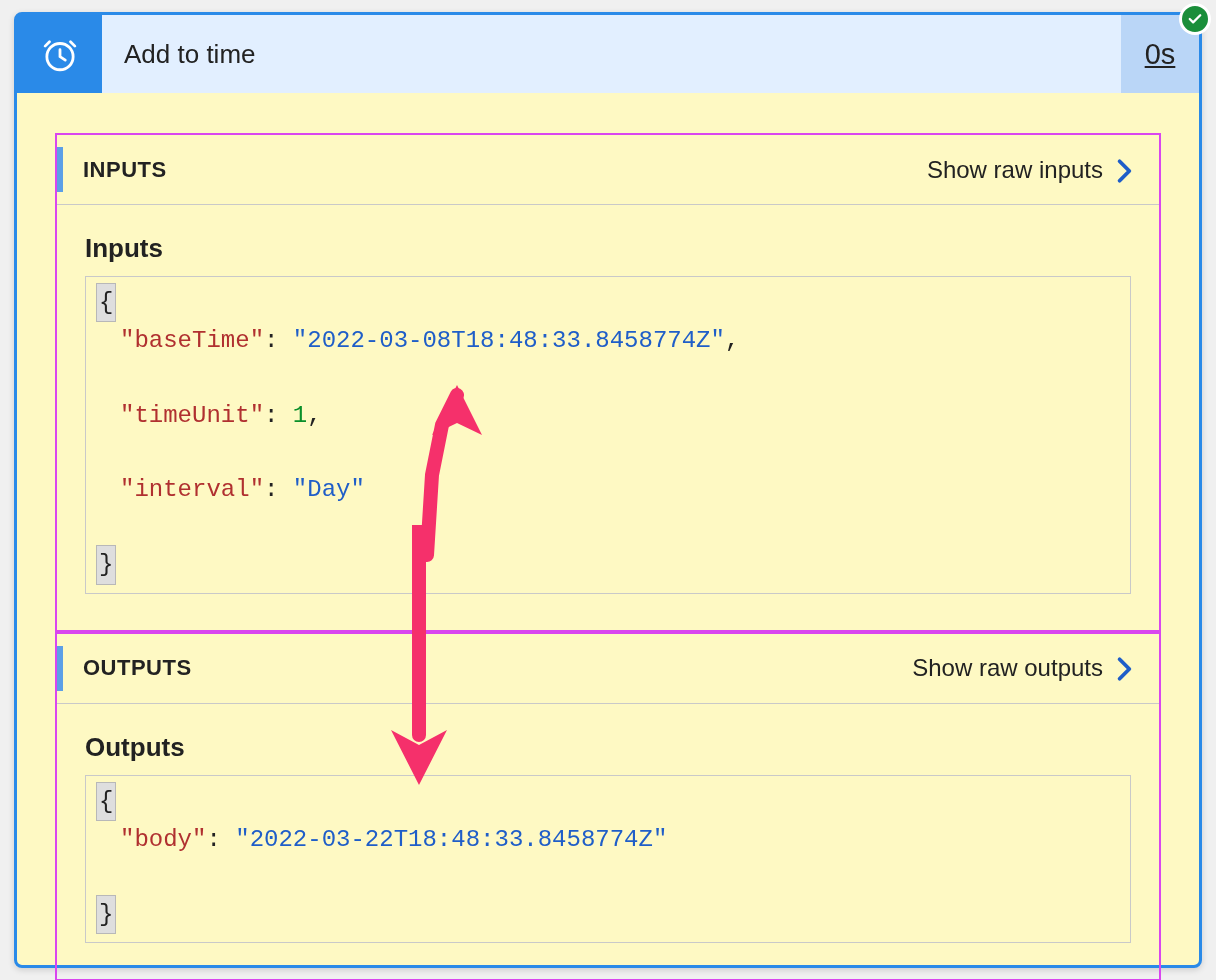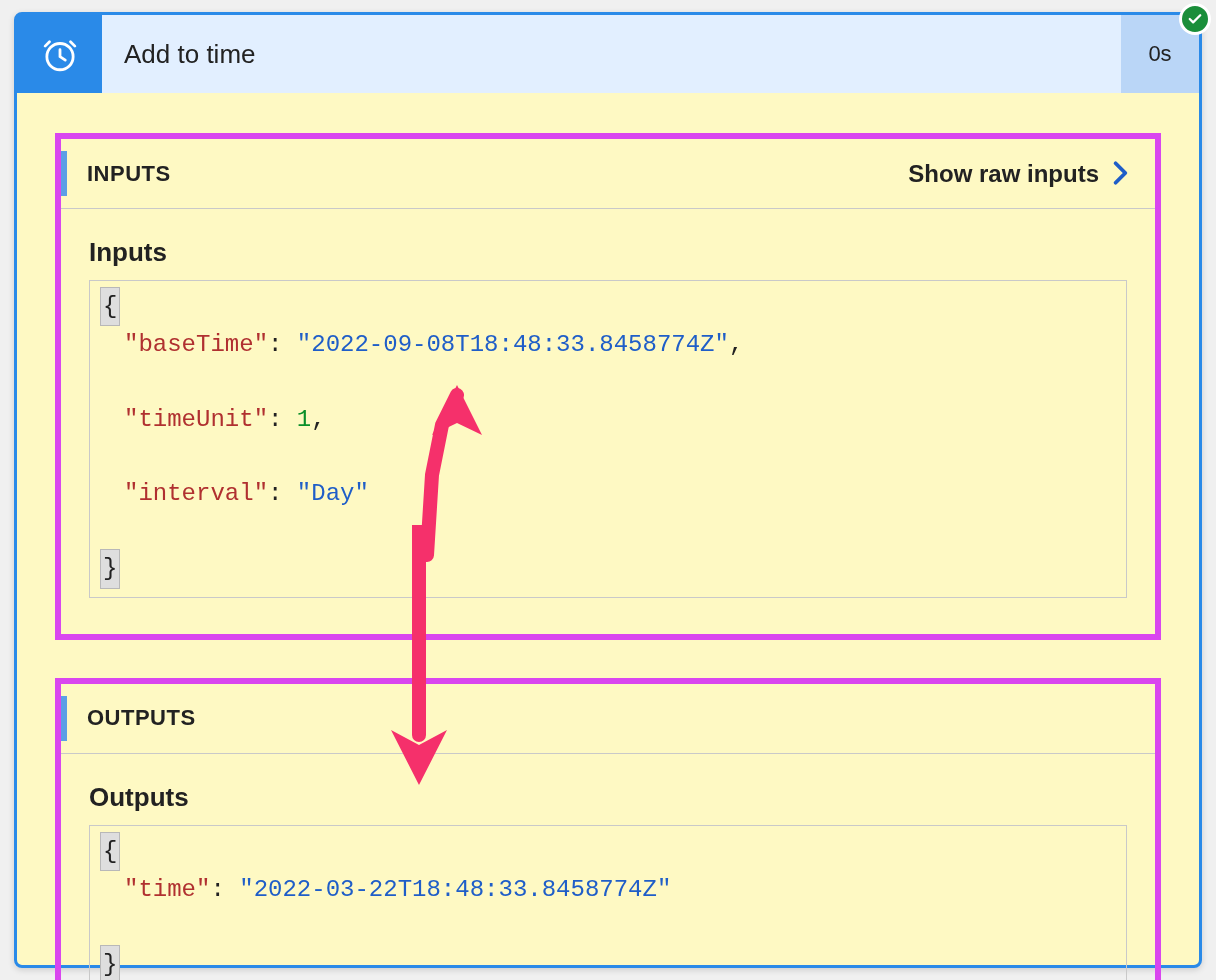--- a/index.html
+++ b/index.html
@@ -45,44 +45,44 @@
     padding-left: 22px;
     font-size: 26px;
     color: #222;
   }
   .duration-box {
     width: 78px;
     background: #bad6f7;
     display: flex;
     align-items: center;
     justify-content: center;
-    font-size: 22px;
-    color: #222;
+    font-size: 29px;
+    color: #222;
+    text-decoration: underline;
   }
   .status-badge {
     position: absolute;
     top: -12px;
     right: -12px;
     width: 32px;
     height: 32px;
     background: #1a8e3a;
     border: 3px solid #fff;
     border-radius: 50%;
     display: flex;
     align-items: center;
     justify-content: center;
     z-index: 10;
   }
   .status-badge svg { width: 18px; height: 18px; }
   .body {
     padding: 40px 38px;
   }
   .panel {
-    border: 6px solid #d946ef;
-    margin-bottom: 38px;
+    border: 2px solid #d946ef;
   }
   .panel-header {
     display: flex;
     align-items: center;
     height: 70px;
     padding: 0 24px 0 18px;
     border-bottom: 1px solid #c9c9c9;
     position: relative;
   }
   .panel-header::before {
@@ -97,26 +97,25 @@
   .panel-label {
     font-size: 22px;
     font-weight: 700;
     letter-spacing: 0.5px;
     color: #222;
     margin-left: 8px;
     flex: 1;
   }
   .show-raw {
     display: flex;
-    align-items: flex-start;
+    align-items: flex-end;
     gap: 12px;
     font-size: 24px;
     color: #222;
     cursor: pointer;
-    font-weight: bold;
   }
   .show-raw svg { width: 20px; height: 26px; }
   .panel-body {
     padding: 28px 28px 36px 28px;
   }
   .subtitle {
     font-size: 26px;
     font-weight: 700;
     color: #222;
     margin-bottom: 12px;
@@ -195,35 +194,41 @@
         <div class="show-raw">
           <span>Show raw inputs</span>
           <svg viewBox="0 0 16 24">
             <path d="M3 3l9 9-9 9" stroke="#1f5ec8" stroke-width="3.5" fill="none" stroke-linecap="round" stroke-linejoin="round"></path>
           </svg>
         </div>
       </div>
       <div class="panel-body">
         <div class="subtitle">Inputs</div>
         <div class="code-box"><span class="brace">{</span>
-<span class="indent"><span class="k">"<span>baseTime</span>"</span><span class="p">: </span><span class="s">"<span>2022-09-08T18:48:33.8458774Z</span>"</span><span class="p">,</span></span>
+<span class="indent"><span class="k">"<span>baseTime</span>"</span><span class="p">: </span><span class="s">"<span>2022-03-08T18:48:33.8458774Z</span>"</span><span class="p">,</span></span>
 <span class="indent"><span class="k">"<span>timeUnit</span>"</span><span class="p">: </span><span class="n">1</span><span class="p">,</span></span>
 <span class="indent"><span class="k">"<span>interval</span>"</span><span class="p">: </span><span class="s">"<span>Day</span>"</span></span>
 <span class="brace">}</span></div>
       </div>
     </div>
 
     <div class="panel">
       <div class="panel-header">
         <div class="panel-label">OUTPUTS</div>
+        <div class="show-raw">
+          <span>Show raw outputs</span>
+          <svg viewBox="0 0 16 24">
+            <path d="M3 3l9 9-9 9" stroke="#1f5ec8" stroke-width="3.5" fill="none" stroke-linecap="round" stroke-linejoin="round"></path>
+          </svg>
+        </div>
       </div>
       <div class="panel-body">
         <div class="subtitle">Outputs</div>
         <div class="code-box"><span class="brace">{</span>
-<span class="indent"><span class="k">"<span>time</span>"</span><span class="p">: </span><span class="s">"<span>2022-03-22T18:48:33.8458774Z</span>"</span></span>
+<span class="indent"><span class="k">"<span>body</span>"</span><span class="p">: </span><span class="s">"<span>2022-03-22T18:48:33.8458774Z</span>"</span></span>
 <span class="brace">}</span></div>
       </div>
     </div>
 
   </div>
 
   <div class="annot arrow1">
     <svg viewBox="0 0 100 180">
       <path d="M70 10 L55 40 L45 90 L40 170" stroke="#f5306b" stroke-width="14" fill="none" stroke-linecap="round"></path>
       <path d="M70 0 L95 50 L70 38 L45 50 Z" fill="#f5306b"></path>

